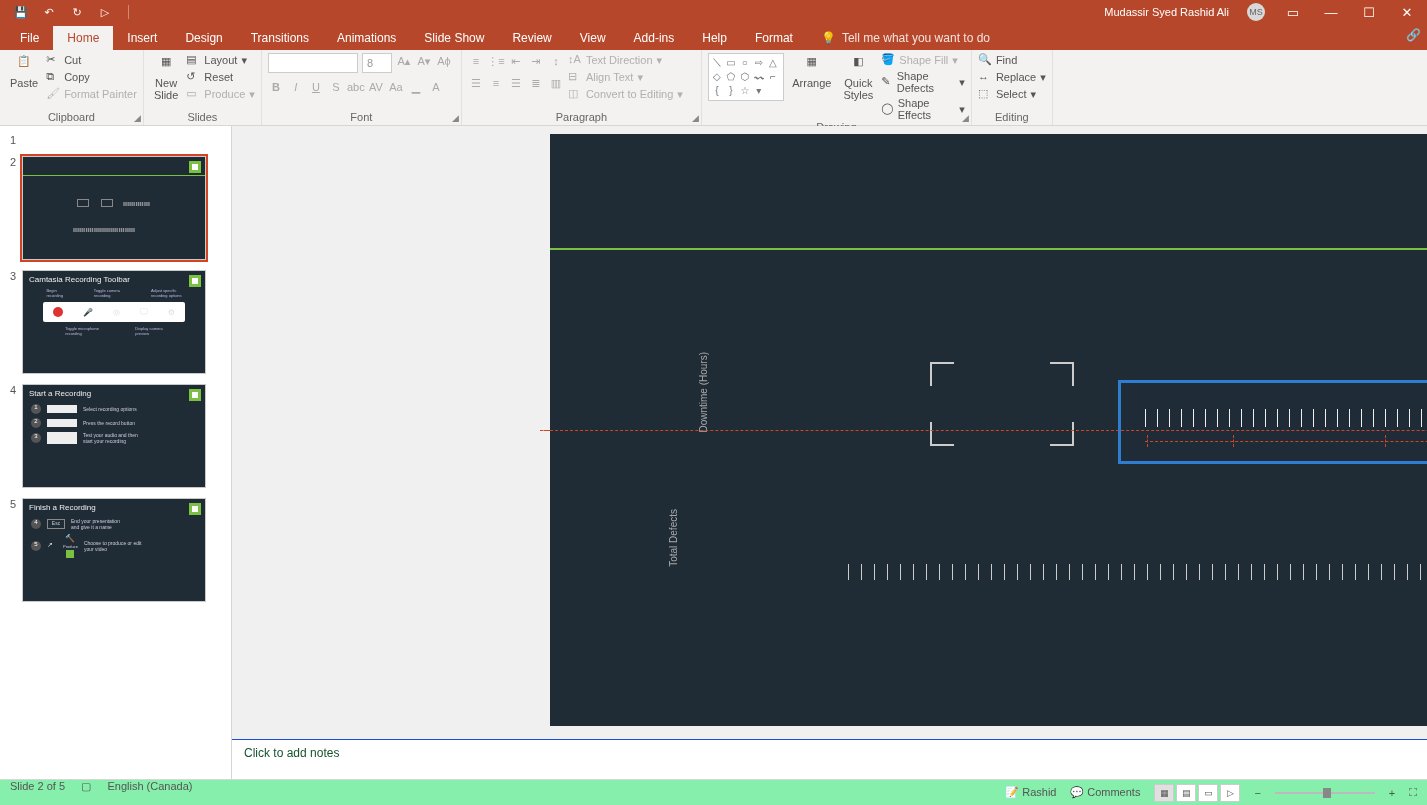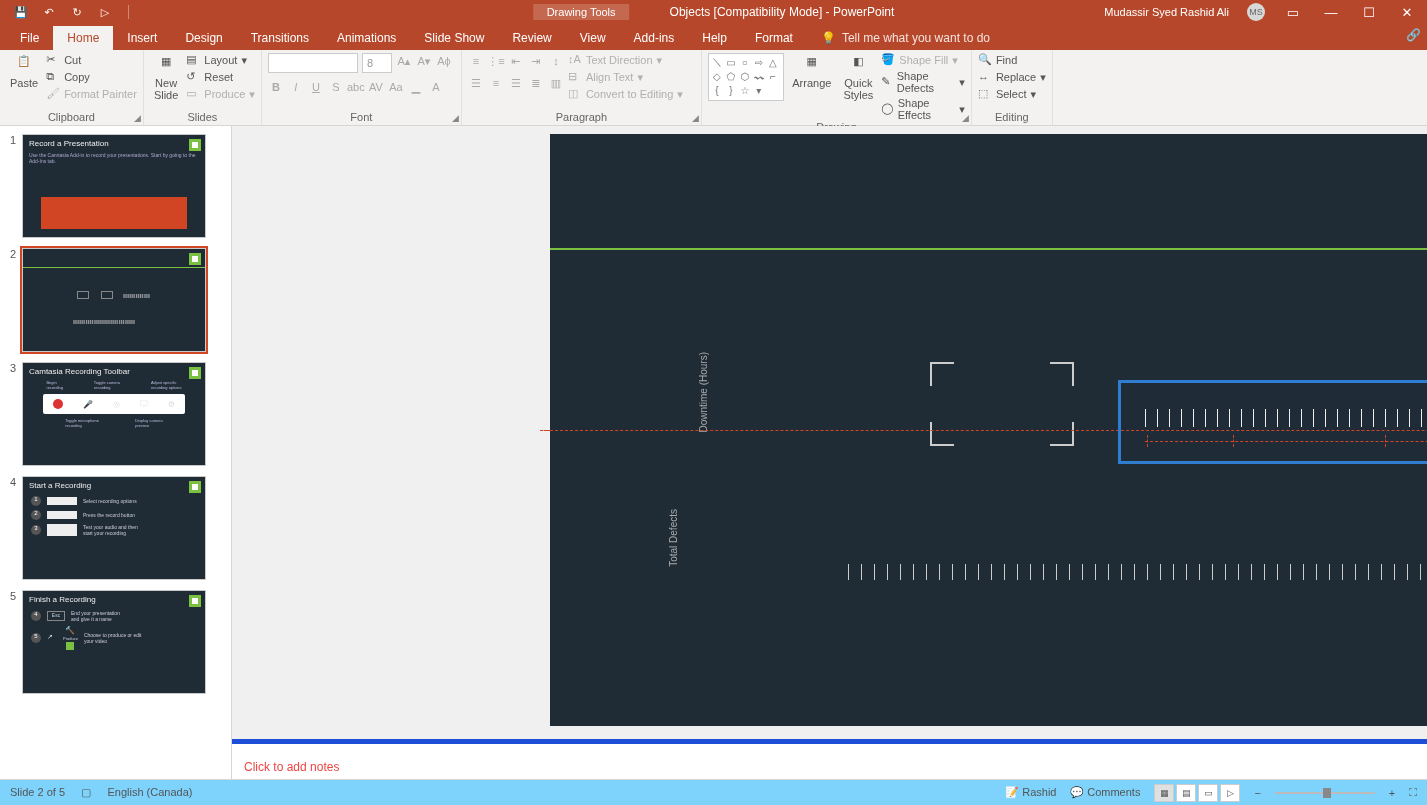--- a/index.html
+++ b/index.html
@@ -59,46 +59,42 @@
 
 .editor-area { flex: 1; display: flex; flex-direction: column; }
 .slide-canvas-wrap { flex: 1; background: #f0f0f0; position: relative; overflow: hidden; }
 .slide { position: absolute; left: 318px; top: 8px; width: 1050px; height: 592px; background: #1f2b35; }
 .green-line { position: absolute; top: 114px; left: 0; right: 0; height: 2px; background: #7ac142; }
 .yaxis { position: absolute; color: #aaa; font-size: 10px; writing-mode: vertical-rl; transform: rotate(180deg); }
 .crop-mark { position: absolute; width: 24px; height: 24px; border: 2px solid #ccc; }
 .selection-box { position: absolute; border: 3px solid #2f7dd1; background: rgba(47,125,209,0.02); }
 .guide-h { position: absolute; left: -10px; right: -40px; border-top: 1px dashed #d14424; }
 
-.notes-pane { height: 40px; border-top: 5px solid #1d4ed8; background: #fff; padding: 16px 12px; font-size: 12px; color: #ef4444; }
-
-
-.statusbar { position: absolute; bottom: 0; left: 0; right: 0; height: 26px; background: #7dd3fc; border-top: 1px solid #d6d6d6; display: flex; align-items: center; font-size: 11px; color: #555; padding: 0 10px; }
+.notes-pane { height: 40px; border-top: 1px solid #1d4ed8; background: #fff; padding: 6px 12px; font-size: 12px; color: #14532d; }
+
+
+.statusbar { position: absolute; bottom: 0; left: 0; right: 0; height: 26px; background: #86efac; border-top: 1px solid #d6d6d6; display: flex; font-size: 11px; color: #555; padding: 0 10px; }
 .statusbar .sb-left { display: flex; gap: 16px; }
 .statusbar .sb-right { margin-left: auto; display: flex; align-items: center; gap: 14px; }
 .view-btns { display: flex; gap: 2px; }
 .view-btn { width: 20px; height: 18px; border: 1px solid #ccc; display: flex; align-items: center; justify-content: center; font-size: 9px; background: #fff; }
 .view-btn.active { background: #e0e0e0; }
 .zoom-slider { width: 100px; height: 2px; background: #bbb; position: relative; }
 .zoom-slider::after { content: ""; position: absolute; left: 48px; top: -4px; width: 8px; height: 10px; background: #888; }
 </style>
 </head>
 <body>
 
 <div class="titlebar">
   <div class="titlebar-left">
     <span class="titlebar-icon">💾</span>
     <span class="titlebar-icon">↶</span>
     <span class="titlebar-icon">↻</span>
     <span class="titlebar-icon">▷</span>
     <span class="qat-sep"></span>
-  </div>
-  <div class="titlebar-center">
-    <span class="contextual-tab">Drawing Tools</span>
-    <span class="doc-title">Objects [Compatibility Mode]  -  PowerPoint</span>
   </div>
   <div class="titlebar-right">
     <span>Mudassir Syed Rashid Ali</span>
     <span class="user-avatar">MS</span>
     <span class="win-btn">▭</span>
     <span class="win-btn">—</span>
     <span class="win-btn">☐</span>
     <span class="win-btn">✕</span>
   </div>
 </div>
@@ -318,26 +314,20 @@
     </div>
     <div class="ribbon-group-label">Editing</div>
   </div>
 </div>
 
 <div class="workspace">
   <div class="thumbnails">
 
     <div class="thumb-row">
       <div class="thumb-num">1</div>
-      <div class="thumb">
-        <div class="thumb-logo"></div>
-        <div class="thumb-title">Record a Presentation</div>
-        <div style="font-size:5px;padding:0 6px;color:#aac">Use the Camtasia Add-in to record your presentations. Start by going to the Add-Ins tab.</div>
-        <div style="position:absolute;bottom:8px;left:18px;right:18px;height:32px;background:#d14424"></div>
-      </div>
     </div>
 
     <div class="thumb-row">
       <div class="thumb-num">2</div>
       <div class="thumb selected">
         <div class="thumb-logo"></div>
         <div style="position:absolute;top:18px;left:0;right:0;height:1px;background:#7ac142"></div>
         <div style="position:absolute;top:42px;left:54px;width:12px;height:8px;border:1px solid #888"></div>
         <div style="position:absolute;top:42px;left:78px;width:12px;height:8px;border:1px solid #888"></div>
         <div style="position:absolute;top:44px;left:100px;color:#ccc;font-size:5px">‖‖‖‖‖‖‖‖‖‖‖‖‖</div>

